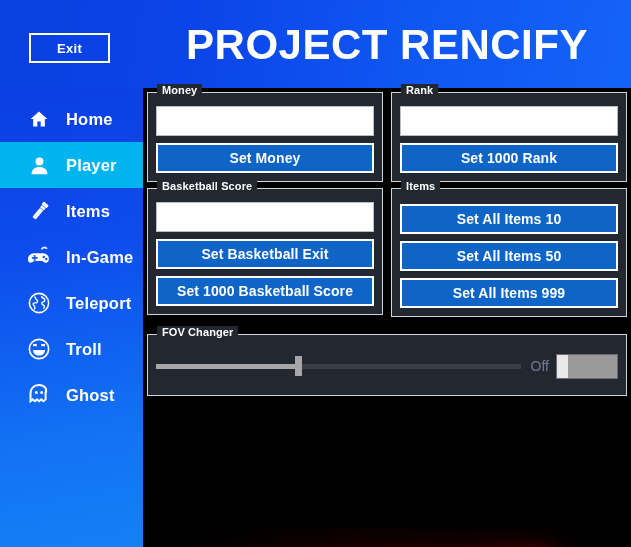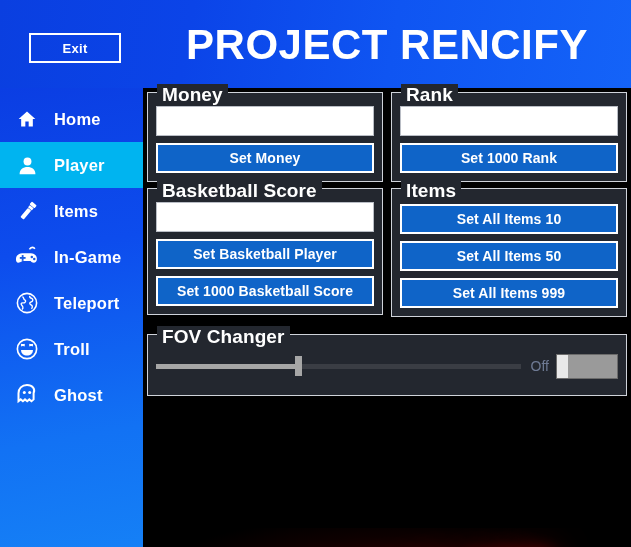--- a/index.html
+++ b/index.html
@@ -18,21 +18,21 @@
 
   
   #header {
     position: absolute; left: 0; top: 0;
     width: 631px; height: 88px;
     background: linear-gradient(100deg, #0a3fe0 0%, #0b44e8 30%, #0f55f2 62%, #1463f8 100%);
     overflow: hidden;
   }
   #exit-button {
     position: absolute; left: 29px; top: 33px;
-    width: 92px; height: 30px;
+    width: 81px; height: 30px;
     border: 2px solid #ffffff;
     background: transparent;
     color: #ffffff;
     font-size: 13px;
     font-weight: bold;
     letter-spacing: .3px;
     display: flex; align-items: center; justify-content: center;
     cursor: pointer;
   }
   #app-title {
@@ -51,21 +51,21 @@
     position: absolute; left: 0; top: 88px;
     width: 143px; height: 459px;
     background: linear-gradient(170deg, #0b3ee3 0%, #0d4ced 35%, #1272f4 75%, #1580f6 100%);
     padding-top: 8px;
     overflow: hidden;
   }
   .nav-item {
     position: relative;
     height: 46px;
     display: flex; align-items: center;
-    padding-left: 10px;
+    padding-left: 22px;
     cursor: pointer;
     color: #ffffff;
   }
   .nav-item.active { background: #00b4f0; }
   .nav-icon {
     width: 34px; height: 30px;
     display: flex; align-items: center; justify-content: center;
     flex: 0 0 34px;
   }
   .nav-icon svg { display:block; fill: #ffffff; }
@@ -95,21 +95,21 @@
     border: 1px solid #cfd3da;
     padding: 13px 8px 8px 8px;
     margin-bottom: 6px;
   }
   .group > .group-title {
     position: absolute;
     top: -9px; left: 9px;
     background: #23272f;
     padding: 0 5px;
     color: #ffffff;
-    font-size: 19px;
+    font-size: 11px;
     font-weight: bold;
     letter-spacing: .1px;
     white-space: nowrap;
   }
 
   .text-input {
     display: block;
     width: 100%;
     height: 30px;
     background: #ffffff;
@@ -315,21 +315,21 @@
 
         <div class="group">
           <div class="group-title">Money</div>
           <input class="text-input" type="text" value="" placeholder="" style="">
           <div class="btn">Set Money</div>
         </div>
 
         <div class="group">
           <div class="group-title">Basketball Score</div>
           <input class="text-input" type="text" value="" placeholder="" style="">
-          <div class="btn">Set Basketball Player</div>
+          <div class="btn">Set Basketball Exit</div>
           <div class="btn">Set 1000 Basketball Score</div>
         </div>
 
       </div>
 
       <div class="col">
 
         <div class="group">
           <div class="group-title">Rank</div>
           <input class="text-input" type="text" value="" placeholder="" style="">

